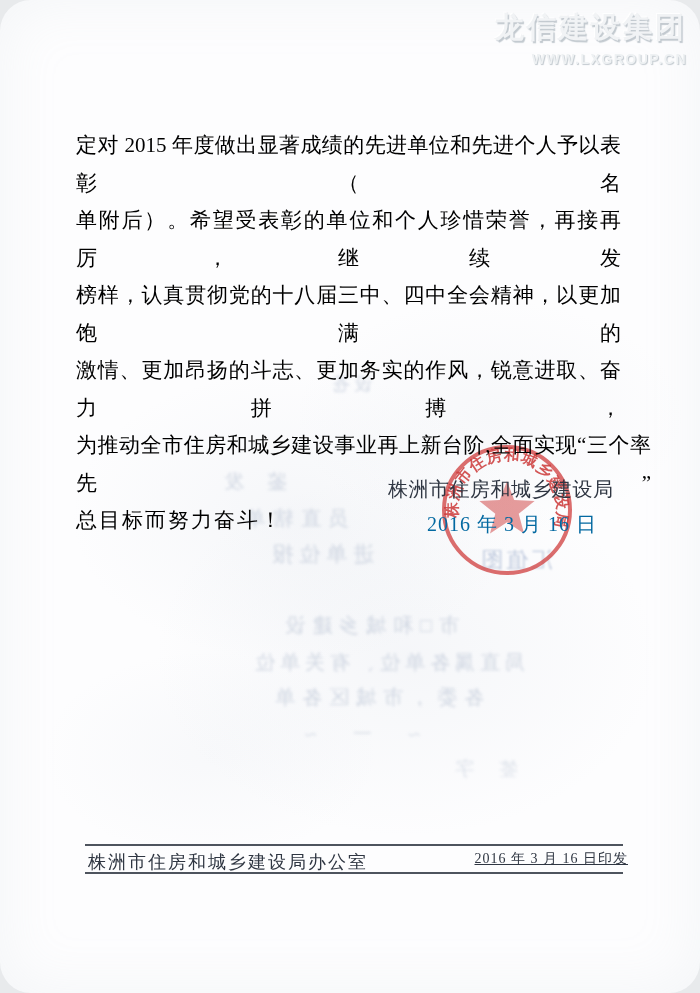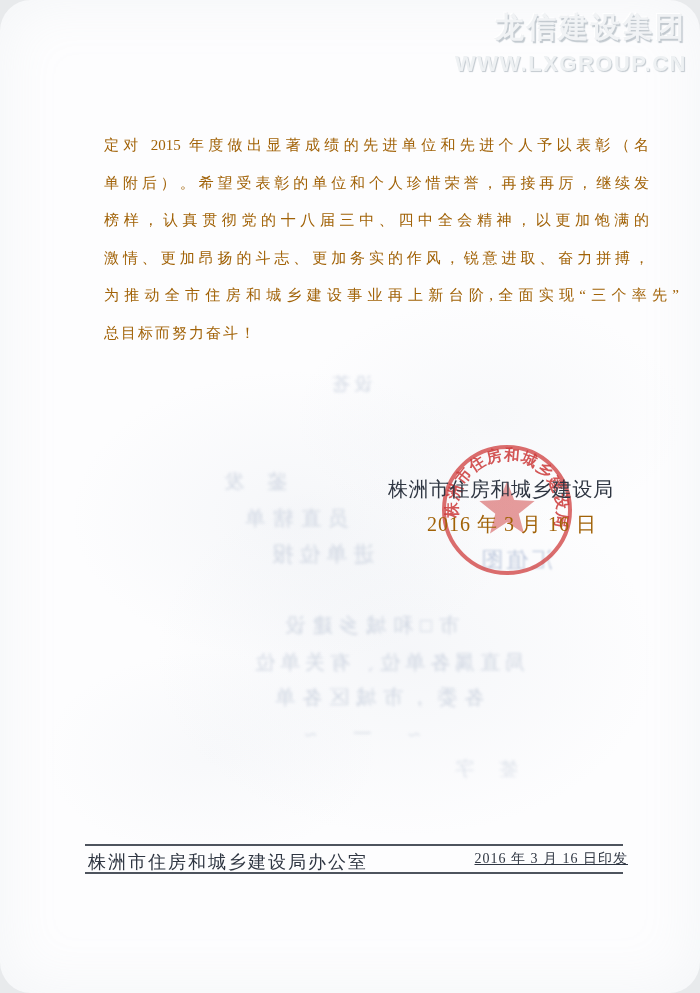--- a/index.html
+++ b/index.html
@@ -23,35 +23,35 @@
       radial-gradient(ellipse 240px 150px at 30% 76%, rgba(176,189,205,0.07), transparent 70%);
   }
   
   .wm{position:absolute;top:8px;right:13px;text-align:right;
       font-family:"Liberation Sans","DejaVu Sans",sans-serif;font-weight:bold;}
   .wm-title{
     font-size:29px;letter-spacing:3px;color:#f1f3f5;
     text-shadow:1.5px 1.5px 1px #c2c9cf, -1px -1px 1px #ffffff, 0 0 1px #d6dbdf;
   }
   .wm-url{
-    margin-top:3px;font-size:22px;letter-spacing:1.5px;color:#eef1f3;
+    margin-top:3px;font-size:14px;letter-spacing:1.5px;color:#eef1f3;
     text-shadow:1px 1px 1px #c2c9cf, -0.5px -0.5px 1px #ffffff;
   }
   
-  .body-text{position:absolute;left:104px;top:127px;width:545px;z-index:3;
-    color:#a16207;font-size:15px;line-height:37.5px;}
+  .body-text{position:absolute;left:76px;top:127px;width:545px;z-index:3;
+    color:#000000;font-size:21px;line-height:37.5px;}
   .bline{white-space:nowrap;}
   .jl{white-space:normal;text-align:justify;text-align-last:justify;}
   .wide{width:575px;}
   .lastline{letter-spacing:2px;}
   
   .sig-org{position:absolute;left:388px;top:476px;z-index:3;
     font-size:20px;letter-spacing:0.5px;color:#2f3642;white-space:nowrap;}
   .sig-date{position:absolute;left:427px;top:511px;z-index:3;
-    font-size:20px;letter-spacing:1px;color:#a16207;white-space:nowrap;text-align:center;}
+    font-size:20px;letter-spacing:1px;color:#0369a1;white-space:nowrap;text-align:center;}
   
   .stamp{position:absolute;left:440px;top:443px;width:134px;height:134px;z-index:2;}
   .stamp svg{filter:blur(0.4px);}
   
   .ghost{position:absolute;z-index:1;display:inline-block;
     transform:scaleX(-1);filter:blur(1.7px);
     color:rgba(149,166,190,0.40);white-space:nowrap;
     font-family:"Liberation Serif","DejaVu Serif",serif;}
   .g0{left:328px;top:372px;font-size:18px;letter-spacing:4px;}
   .g1{left:215px;top:468px;font-size:20px;letter-spacing:9px;}

